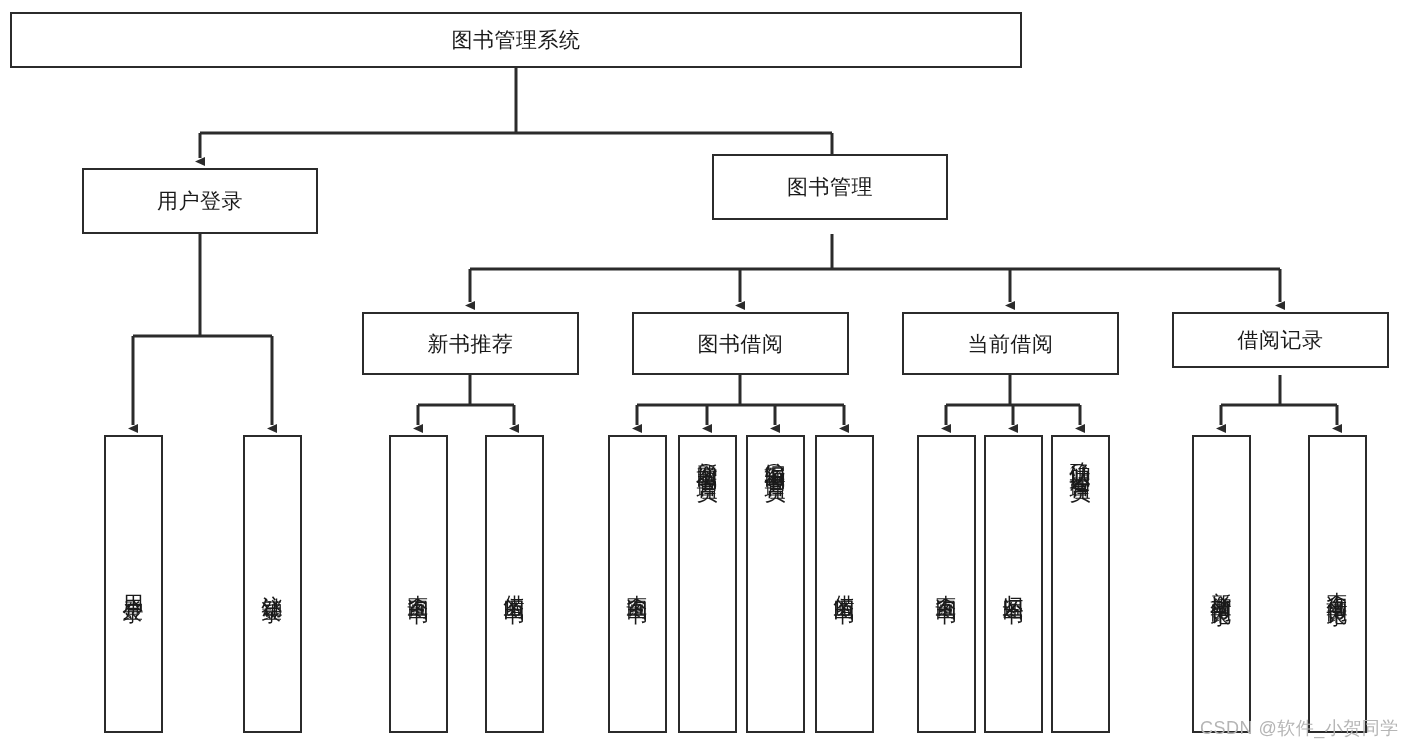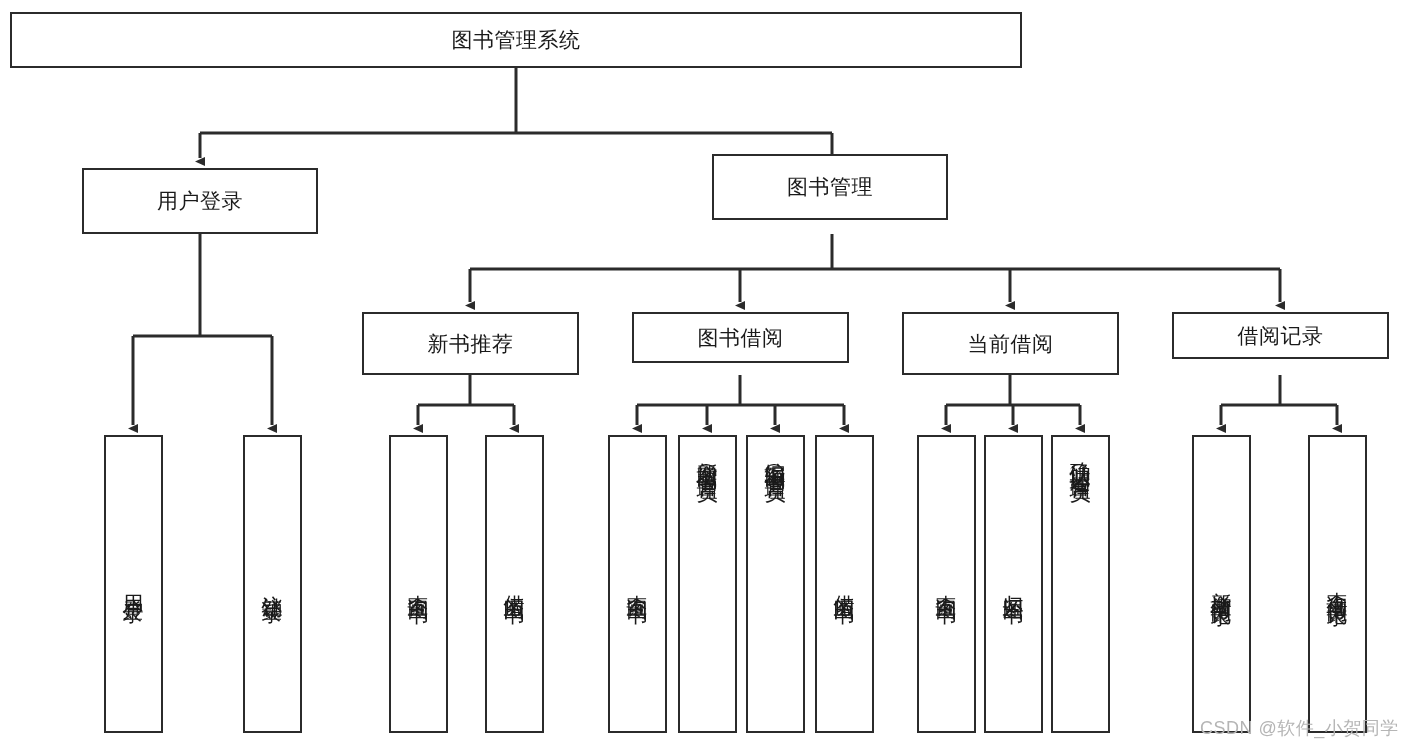--- a/index.html
+++ b/index.html
@@ -132,27 +132,27 @@
   <div class="node-box" style="left:82px; top:168px; width:236px; height:66px;">
     <span class="node-label-h">用户登录</span>
   </div>
   <div class="node-box" style="left:712px; top:154px; width:236px; height:66px;">
     <span class="node-label-h">图书管理</span>
   </div>
 
   <div class="node-box" style="left:362px; top:312px; width:217px; height:63px;">
     <span class="node-label-h">新书推荐</span>
   </div>
-  <div class="node-box" style="left:632px; top:312px; width:217px; height:51px;">
+  <div class="node-box" style="left:632px; top:312px; width:217px; height:63px;">
     <span class="node-label-h">图书借阅</span>
   </div>
   <div class="node-box" style="left:902px; top:312px; width:217px; height:63px;">
     <span class="node-label-h">当前借阅</span>
   </div>
-  <div class="node-box" style="left:1172px; top:312px; width:217px; height:47px;">
+  <div class="node-box" style="left:1172px; top:312px; width:217px; height:56px;">
     <span class="node-label-h">借阅记录</span>
   </div>
 
   <div class="node-box leaf" style="left:104px; top:435px; width:59px; height:298px;">
     <span class="node-label-v">用户登录</span>
   </div>
   <div class="node-box leaf" style="left:243px; top:435px; width:59px; height:298px;">
     <span class="node-label-v">注销登录</span>
   </div>
 

